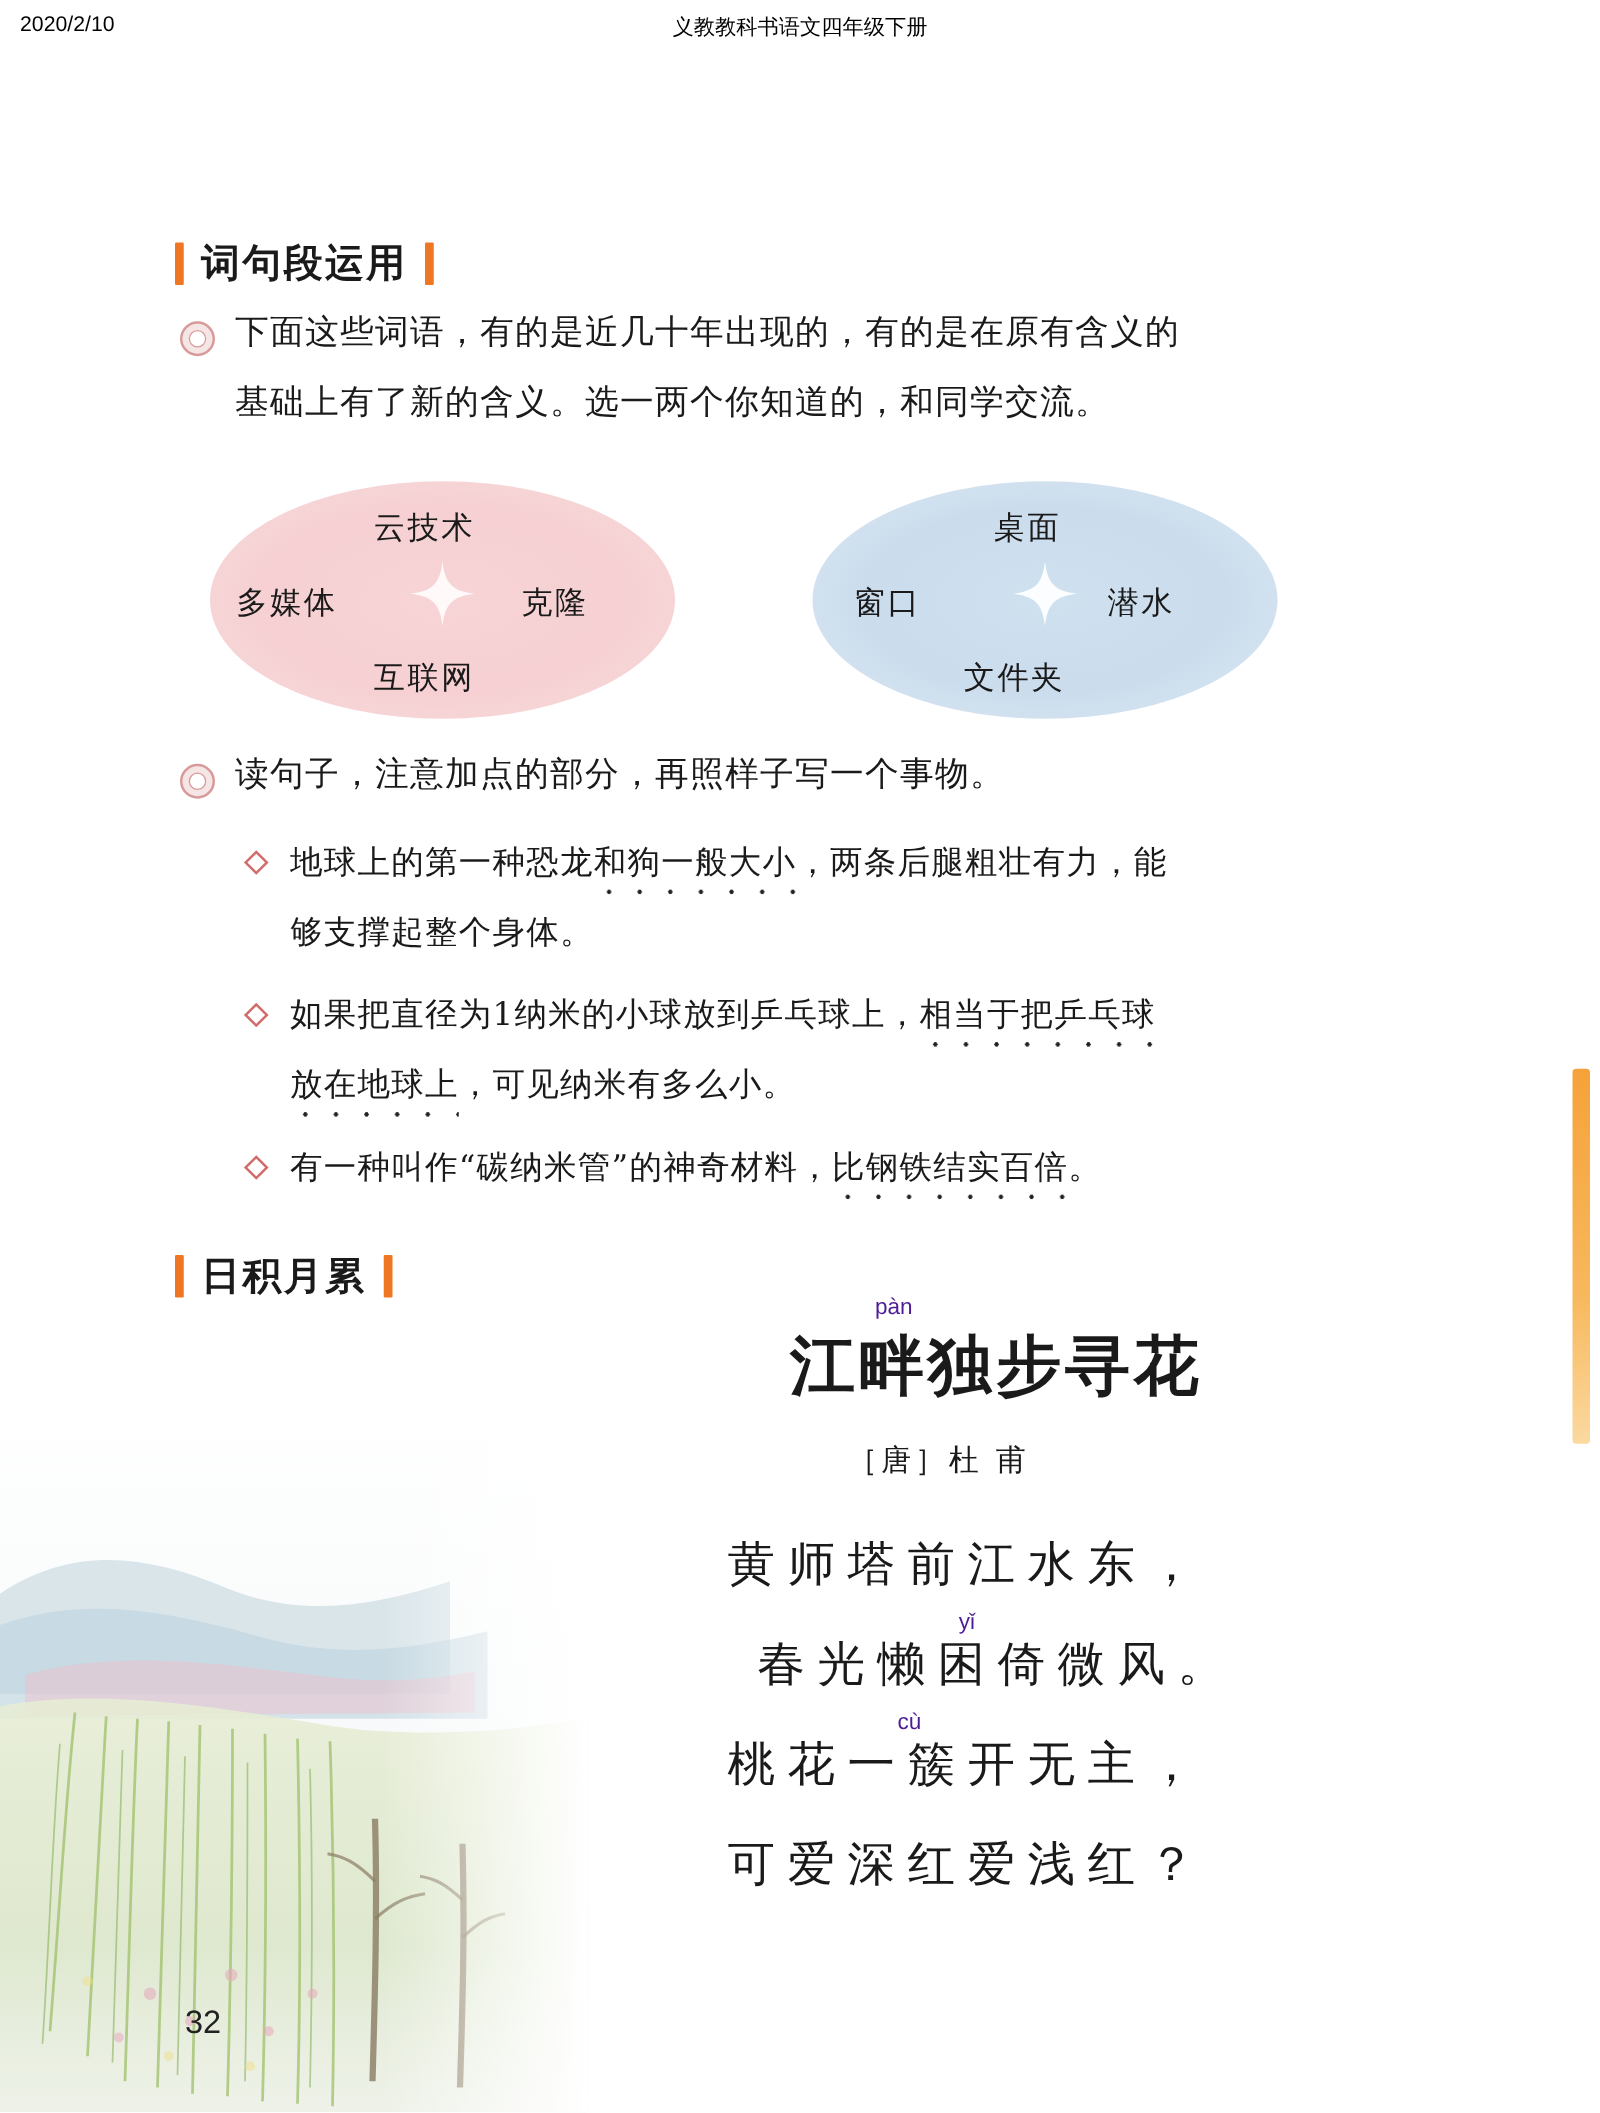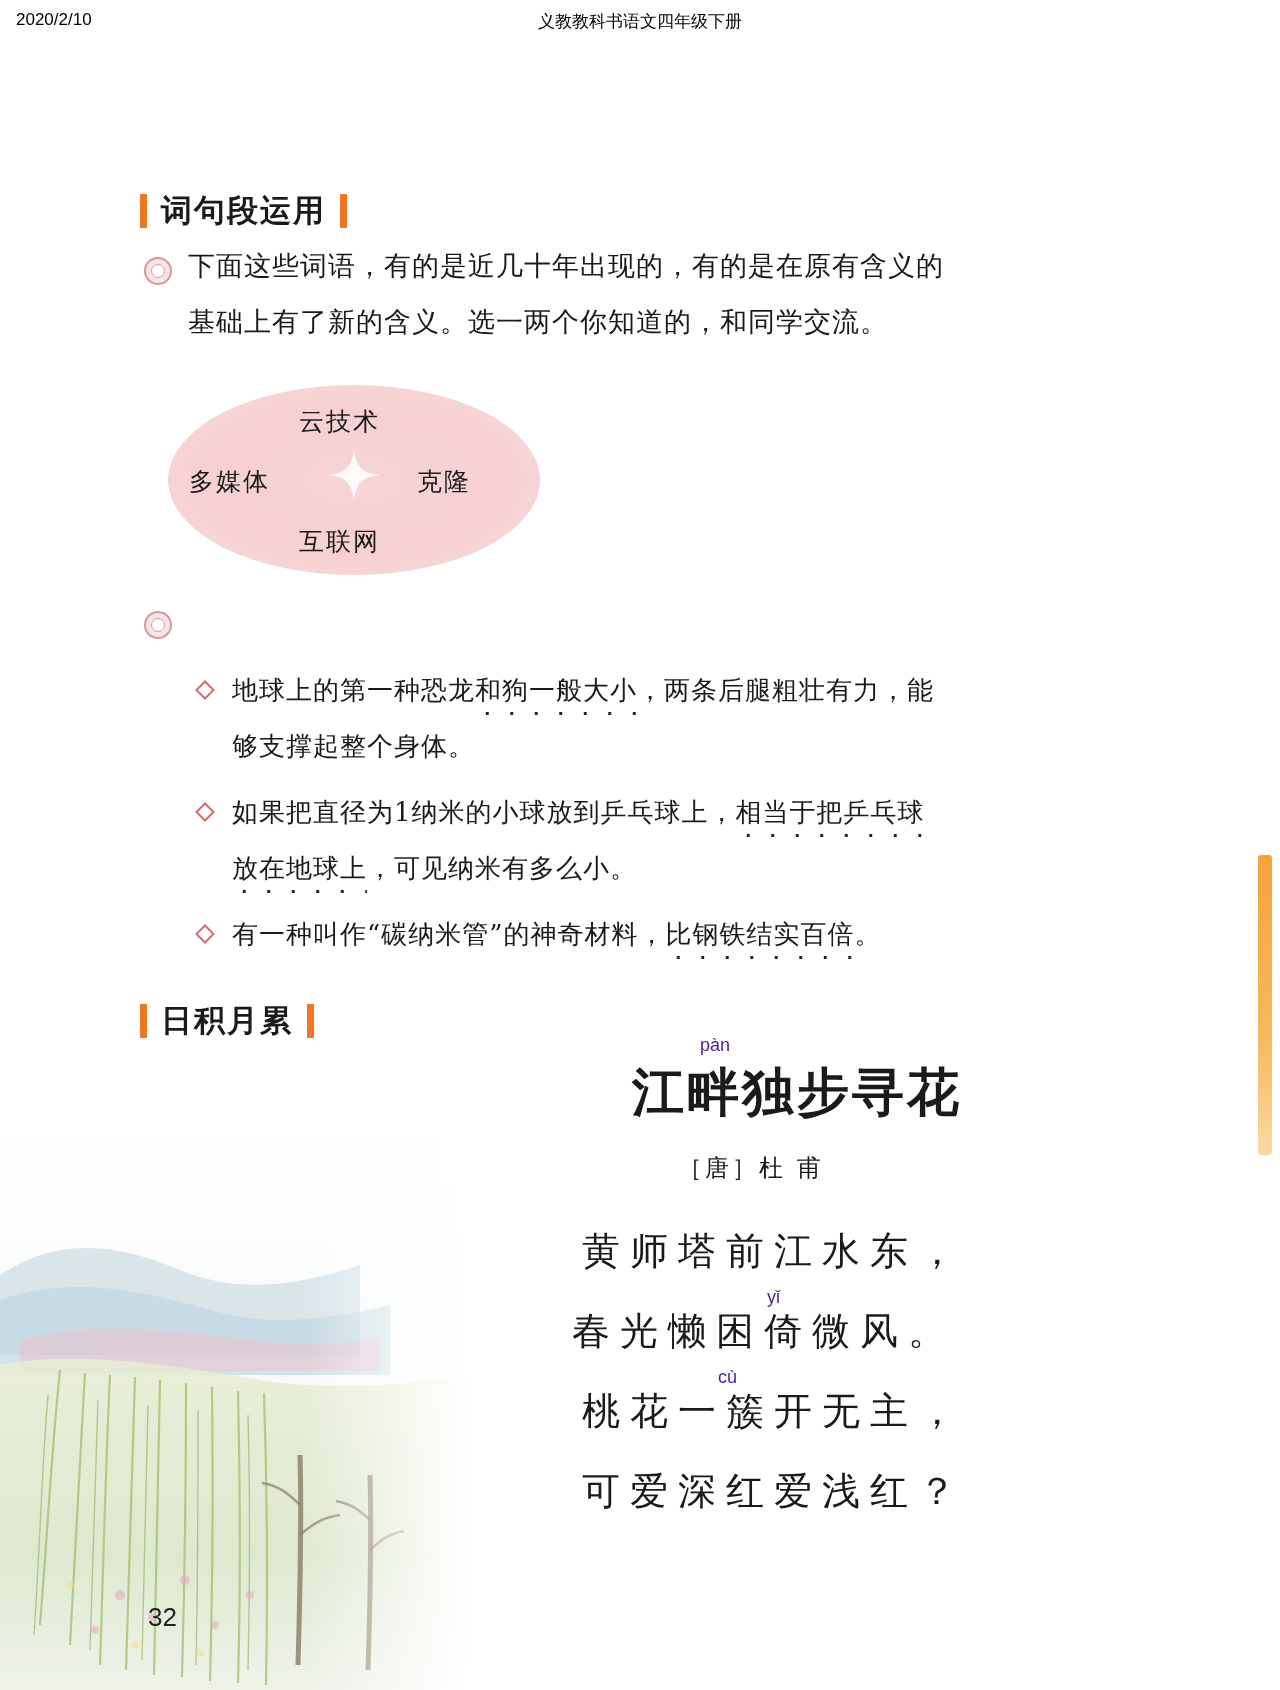--- a/index.html
+++ b/index.html
@@ -240,22 +240,32 @@
   <div class="blob pink" style="left:168px; top:345px; width:372px; height:190px;">
     <div class="word" style="left:131px; top:20px;">云技术</div>
     <div class="word" style="left:21px; top:80px;">多媒体</div>
     <div class="word" style="left:249px; top:80px;">克隆</div>
     <div class="word" style="left:131px; top:140px;">互联网</div>
     <svg class="sparkle" style="left:158px; top:62px;" viewBox="0 0 56 56">
       <path d="M28 2 C30 20 36 26 54 28 C36 30 30 36 28 54 C26 36 20 30 2 28 C20 26 26 20 28 2 Z" fill="#fff9f9"></path>
     </svg>
   </div>
 
+  <div class="blob blue" style="left:650px; top:345px; width:372px; height:190px;">
+    <div class="word" style="left:145px; top:20px;">桌面</div>
+    <div class="word" style="left:33px; top:80px;">窗口</div>
+    <div class="word" style="left:236px; top:80px;">潜水</div>
+    <div class="word" style="left:121px; top:140px;">文件夹</div>
+    <svg class="sparkle" style="left:158px; top:62px;" viewBox="0 0 56 56">
+      <path d="M28 2 C30 20 36 26 54 28 C36 30 30 36 28 54 C26 36 20 30 2 28 C20 26 26 20 28 2 Z" fill="#fbfdff"></path>
+    </svg>
+  </div>
 
   <div class="task-bullet" style="left:144px; top:571px;"></div>
+  <div class="task-text" style="left:188px; top:552px; width:850px;">读句子，注意加点的部分，再照样子写一个事物。</div>
 
   <div class="diamond" style="left:198px; top:643px;"></div>
   <div class="example" style="left:232px; top:622px; width:790px;">
     <span>地球上的第一种恐龙</span><span class="dotted">和狗一般大小</span><span>，两条后腿粗壮有力，能</span>
   </div>
   <div class="example" style="left:232px; top:678px; width:790px;">
     <span>够支撑起整个身体。</span>
   </div>
 
   <div class="diamond" style="left:198px; top:765px;"></div>
@@ -352,21 +362,21 @@
     </svg>
   </div>
 
   <div class="pinyin" style="left:700px; top:995px;">pàn</div>
   <div class="poem-title" style="left:632px; top:1018px;">江畔独步寻花</div>
   <div class="poem-author" style="left:678px; top:1112px;">［唐］杜 甫</div>
 
   <div class="poem-line" style="left:582px; top:1186px;">黄师塔前江水东，</div>
 
   <div class="pinyin" style="left:767px; top:1247px;">yǐ</div>
-  <div class="poem-line" style="left:572px; top:1266px;font-family:Liberation Serif, serif;">春光懒困倚微风。</div>
+  <div class="poem-line" style="left:606px; top:1266px;font-family:Liberation Serif, serif;">春光懒困倚微风。</div>
 
   <div class="pinyin" style="left:718px; top:1327px;">cù</div>
   <div class="poem-line" style="left:582px; top:1346px;">桃花一簇开无主，</div>
 
   <div class="poem-line" style="left:582px; top:1426px;">可爱深红爱浅红？</div>
 
   <div class="page-number">32</div>
 </div>
 
 </body></html>

